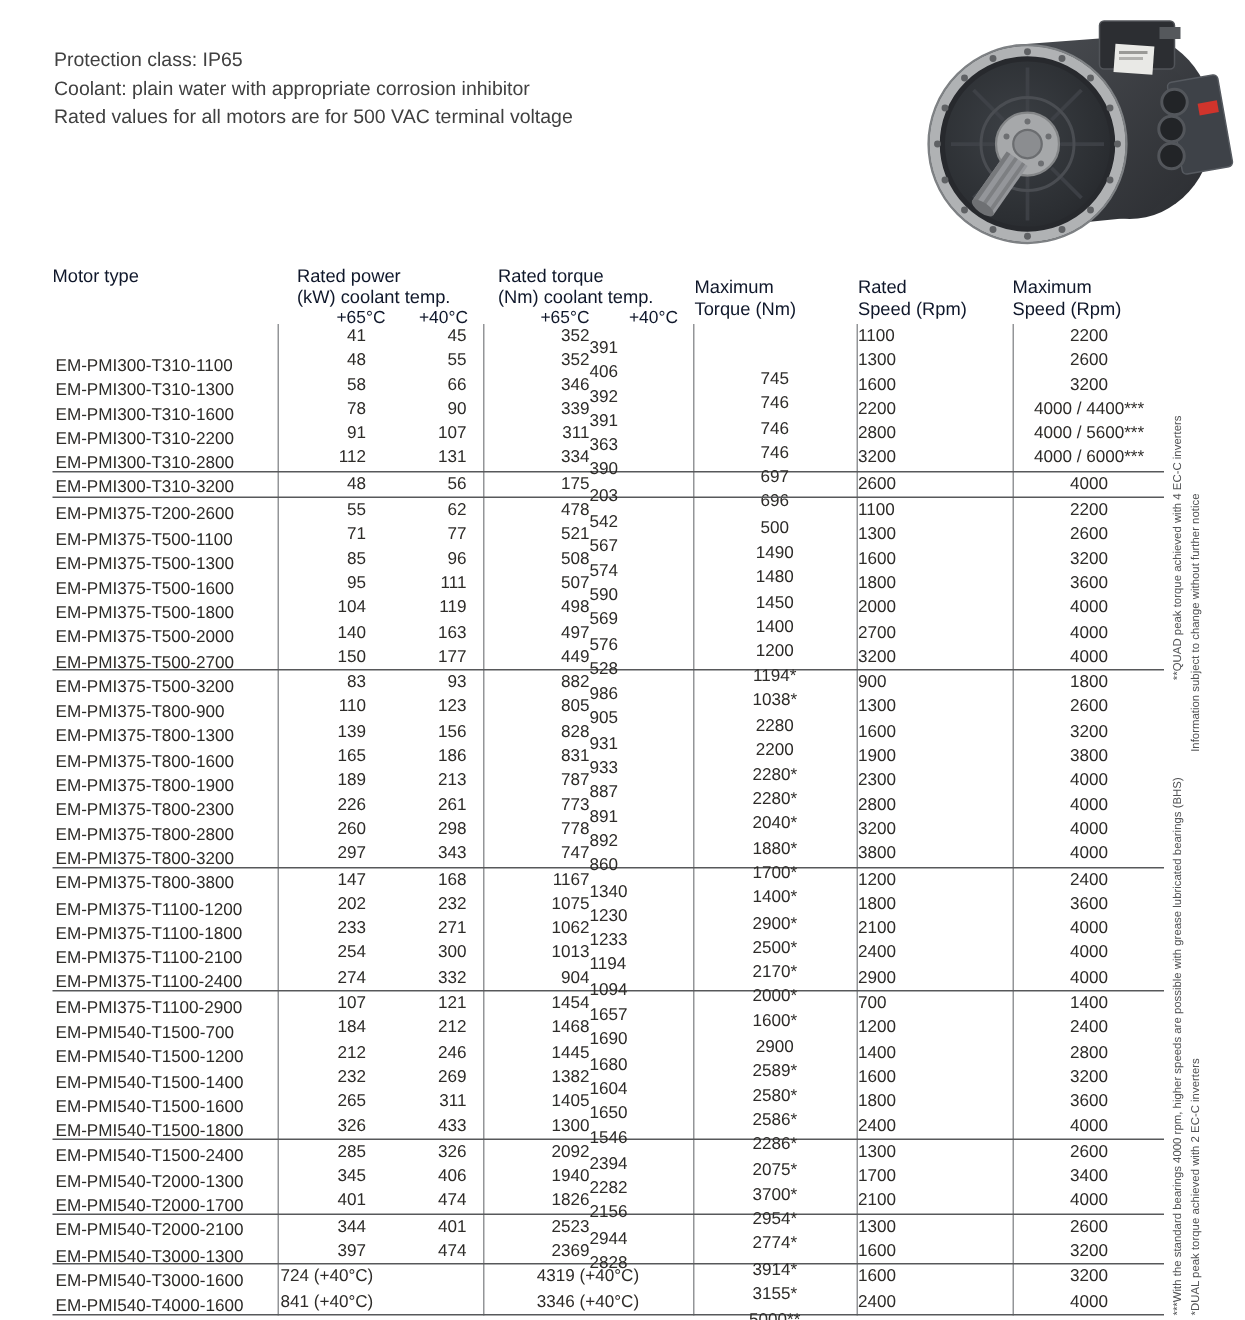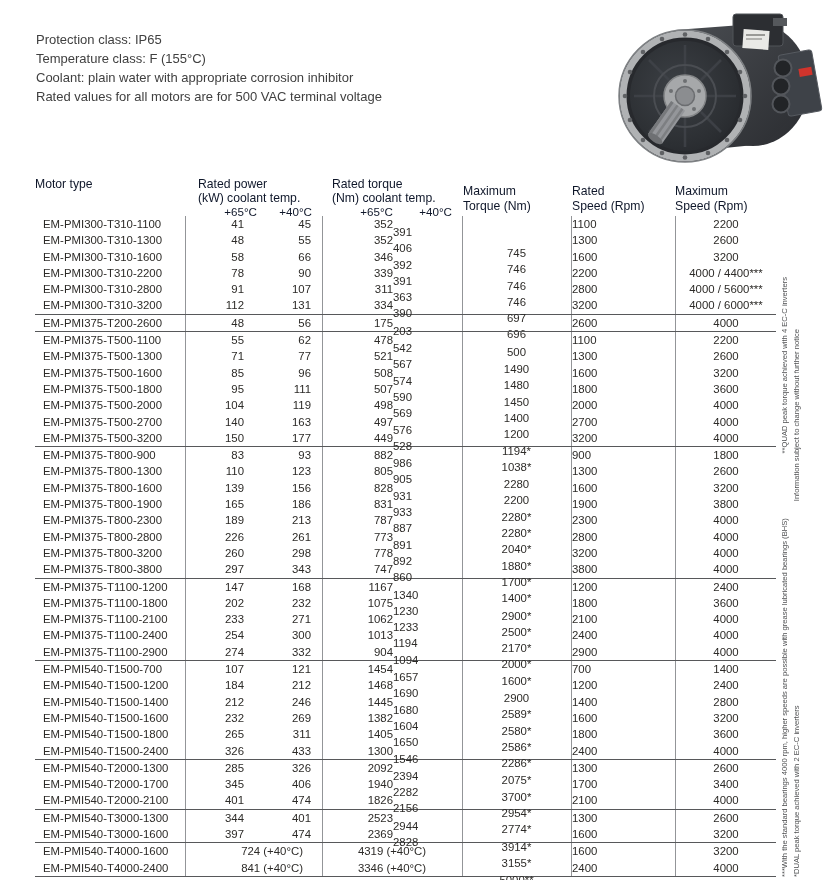--- a/index.html
+++ b/index.html
@@ -30,49 +30,48 @@
   .h-rs1{left:537px;top:9px;}
   .h-rs2{left:537px;top:24px;}
   .h-ms1{left:640px;top:9px;}
   .h-ms2{left:640px;top:24px;}
 
   .tbody{position:relative;}
   .vline{position:absolute;top:0;bottom:0;width:1px;background:#939598;z-index:0;}
   .tgroup{border-bottom:1px solid #57585a;position:relative;z-index:1;}
   .trow{position:relative;height:16.3px;line-height:16.4px;font-size:11.4px;white-space:nowrap;}
   .cell{position:absolute;top:0;height:100%;}
-  .c-name{left:8px;width:148px;}
+  .c-name{left:2px;width:148px;margin-top:20px;}
   .c-p65{left:152px;width:57px;text-align:right;}
   .c-p40{left:212px;width:64px;text-align:right;}
   .c-t65{left:289px;width:69px;text-align:right;}
   .c-t40{left:358px;width:57px;text-align:left;margin-top:8px;}
   .c-maxt{left:428px;width:107px;text-align:center;margin-top:29px;}
   .c-rs{left:537px;width:100px;text-align:left;}
   .c-ms{left:641px;width:100px;text-align:center;}
-  .c-pm{left:152px;width:116px;text-align:right;}
+  .c-pm{left:152px;width:116px;text-align:left;}
   .c-tm{left:289px;width:136px;text-align:center;}
 
   
   .footnotes{
     position:absolute;left:779px;top:877px;width:600px;
     transform:rotate(-90deg);transform-origin:0 0;
     font-size:7.6px;color:#4f5052;
   }
   .fn-row{display:flex;justify-content:space-between;line-height:11.5px;white-space:nowrap;}
   .fn-row2{padding-right:52px;}
 
   
   .motor-wrap{position:absolute;left:605px;top:12px;width:218px;height:156px;}
 </style>
 </head>
 <body>
 
 <div class="info">
     <div>Protection class: IP65</div>
-    <div>Temperature class: F (155°C)</div>
     <div>Coolant: plain water with appropriate corrosion inhibitor</div>
     <div>Rated values for all motors are for 500 VAC terminal voltage</div>
   </div>
 
 <div class="motor-wrap">
   <svg width="218" height="156" viewBox="0 0 218 156">
     <defs>
       <linearGradient id="bodyGrad" x1="0" y1="0" x2="1" y2="1">
         <stop offset="0" stop-color="#4a4d52"></stop>
         <stop offset="1" stop-color="#2a2c30"></stop>

